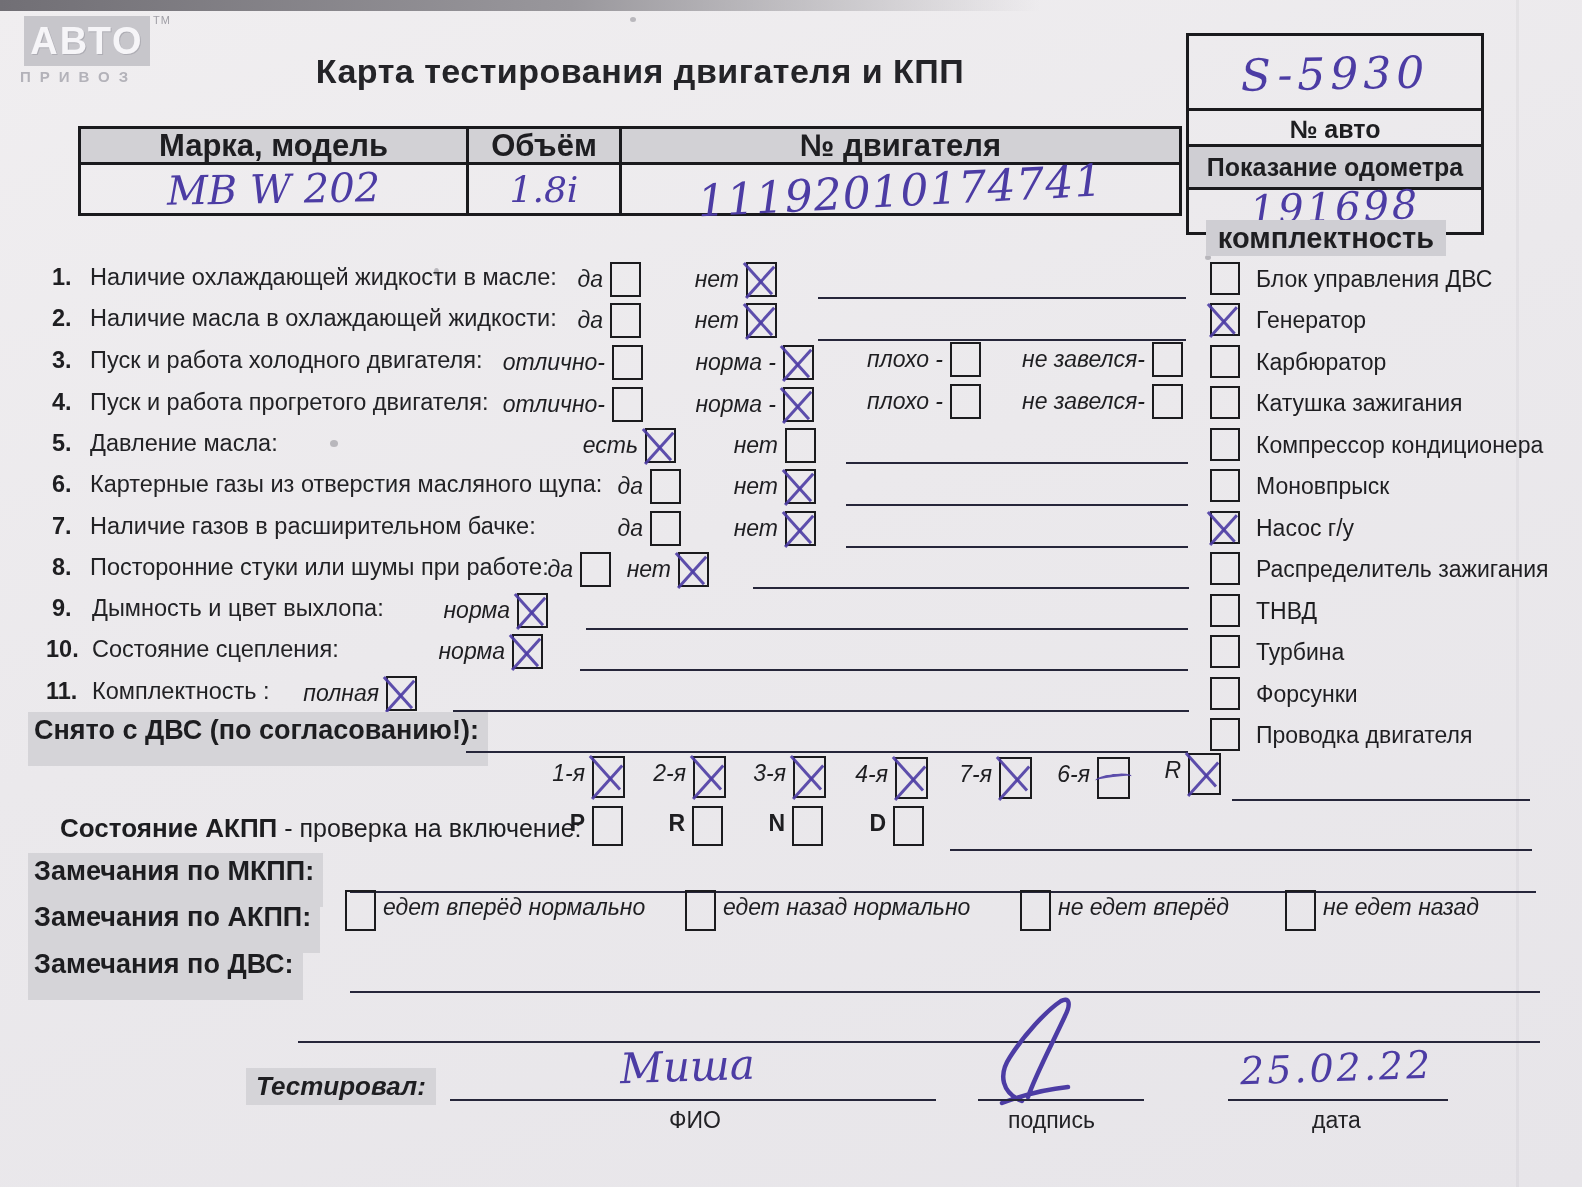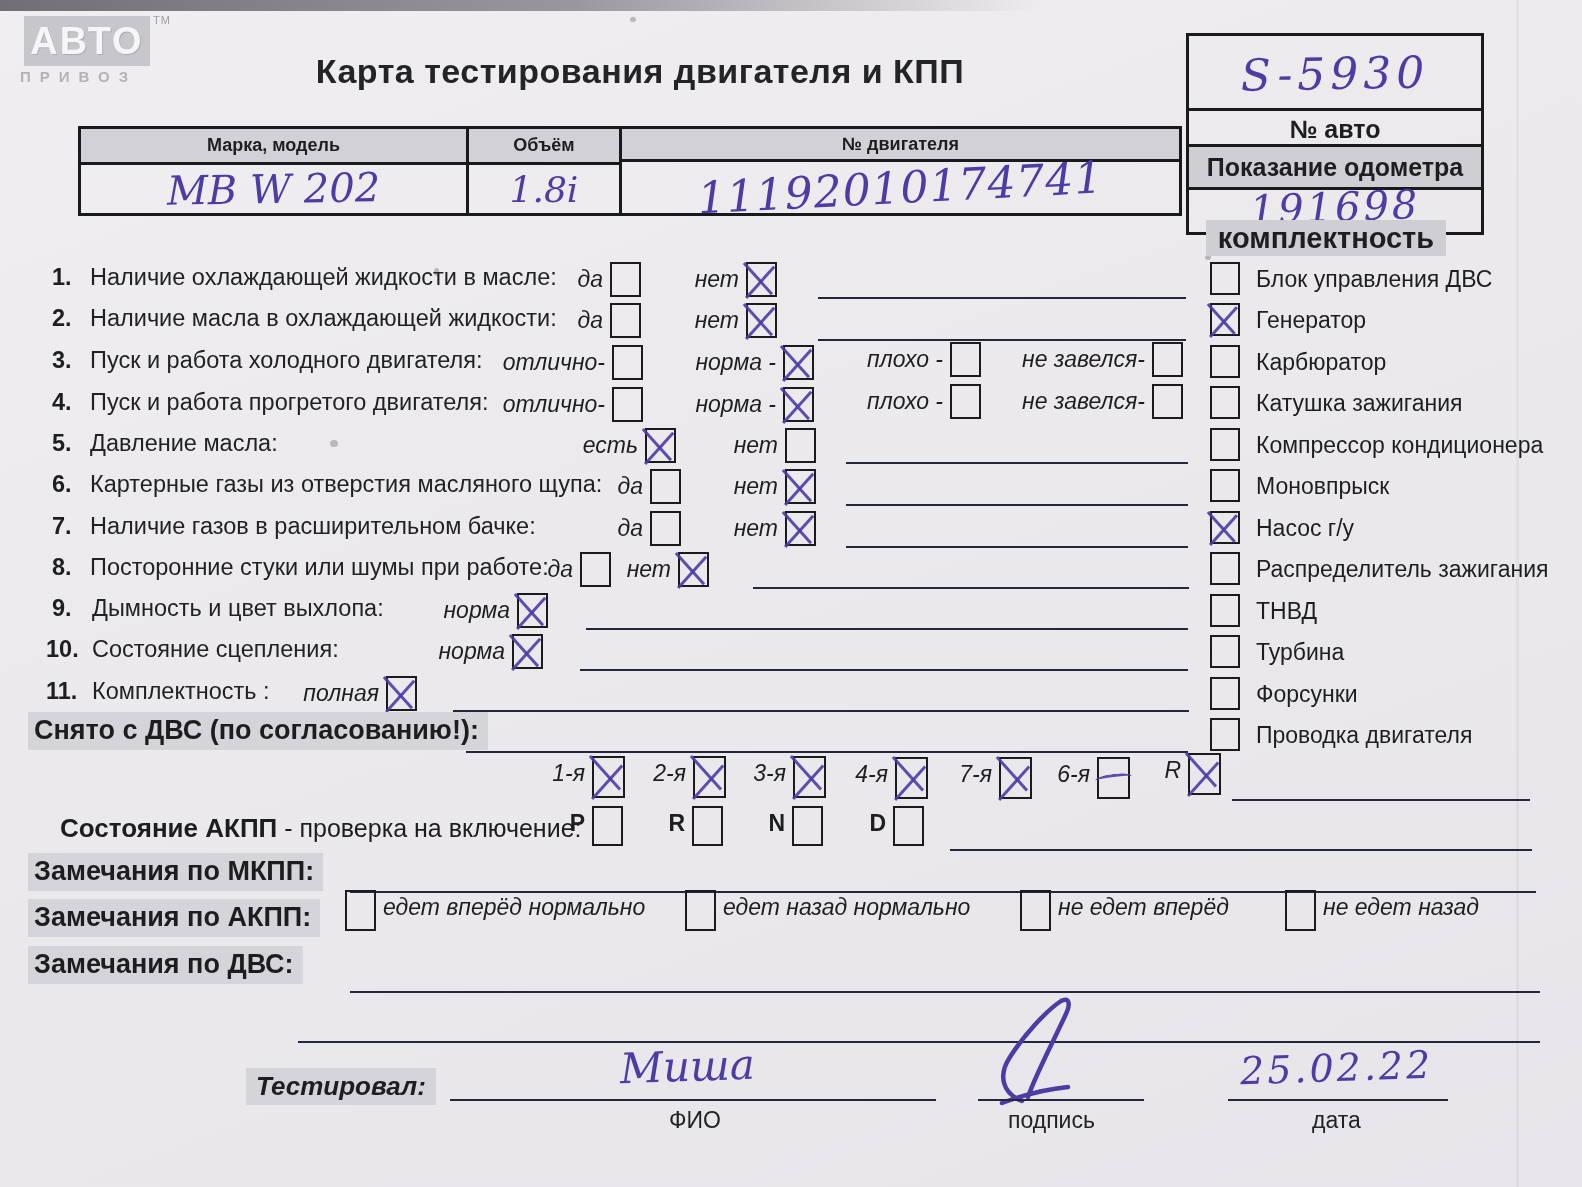--- a/index.html
+++ b/index.html
@@ -31,21 +31,21 @@
     display:flex;align-items:center;justify-content:center;font-weight:bold;font-size:25px;}
   .carbox-odolab{position:absolute;left:0;top:108px;width:100%;height:40px;border-top:3px solid #1a1a1d;border-bottom:3px solid #1a1a1d;
     background:#cfced3;display:flex;align-items:center;justify-content:center;font-weight:bold;font-size:25px;}
   .carbox-odoval{position:absolute;left:0;top:148px;width:100%;height:45px;display:flex;align-items:center;justify-content:center;}
 
   
   .htable{position:absolute;left:78px;top:126px;width:1098px;height:84px;border:3px solid #1a1a1d;display:flex;}
   .hcol{position:relative;display:flex;flex-direction:column;}
   .hcol + .hcol{border-left:3px solid #1a1a1d;}
   .hhead{height:33px;background:#d2d1d5;border-bottom:3px solid #1a1a1d;
-    display:flex;align-items:center;justify-content:center;font-weight:bold;font-size:18px;}
+    display:flex;align-items:center;justify-content:center;font-weight:bold;font-size:31px;}
   .hval{flex:1;display:flex;align-items:center;justify-content:center;overflow:visible;}
 
   
   .hw{font-family:"DejaVu Serif",serif;font-style:italic;color:#4c3ca4;white-space:nowrap;}
   .hw-make{font-size:40px;transform:rotate(-1deg);}
   .hw-year{font-size:42px;}
   .hw-vol{font-size:36px;}
   .hw-engine{font-size:44px;letter-spacing:1px;transform:rotate(-3deg);}
   .hw-carno{font-size:44px;letter-spacing:5px;transform:rotate(-1deg);}
   .hw-odo{font-size:40px;letter-spacing:3px;transform:rotate(-2deg);}
@@ -66,21 +66,21 @@
   .cb.kbox{left:1210px;width:30px;height:33px;}
   .cb[data-checked="x"]::before{content:"";position:absolute;left:-10%;top:-8%;width:155%;height:0;
     border-top:3.5px solid rgba(76,60,164,.9);transform-origin:0 0;transform:rotate(48deg);}
   .cb[data-checked="x"]::after{content:"";position:absolute;left:-10%;top:106%;width:155%;height:0;
     border-top:3.5px solid rgba(76,60,164,.9);transform-origin:0 0;transform:rotate(-48deg);}
   .cb[data-checked="dash"]::before{content:"";position:absolute;left:-14%;top:40%;width:126%;height:6px;
     border-top:3.5px solid rgba(76,60,164,.9);border-radius:50%;transform:rotate(-7deg);}
 
   .bline{position:absolute;border-top:2.5px solid #26263a;}
 
-  .gray-label{position:absolute;background:#d5d4d8;padding:3px 9px 4px 6px;font-weight:bold;font-size:27px;color:#1d1d20;}
+  .gray-label{position:absolute;background:#d5d4d8;padding:3px 9px 20px 6px;font-weight:bold;font-size:27px;color:#1d1d20;}
   .sec-label{position:absolute;font-size:25px;color:#1d1d20;}
   .sec-label b{font-size:26px;}
 
   .kheader{position:absolute;left:1206px;top:220px;width:240px;height:36px;background:#cfced3;
     display:flex;align-items:center;justify-content:center;font-weight:bold;font-size:29px;}
   .klab{position:absolute;left:1256px;font-size:23px;white-space:nowrap;}
 
   .caption{position:absolute;font-size:23px;color:#222225;}
   .tester{position:absolute;left:246px;top:1068px;background:#d5d4d8;padding:3px 10px;
     font-weight:bold;font-style:italic;font-size:26px;}

